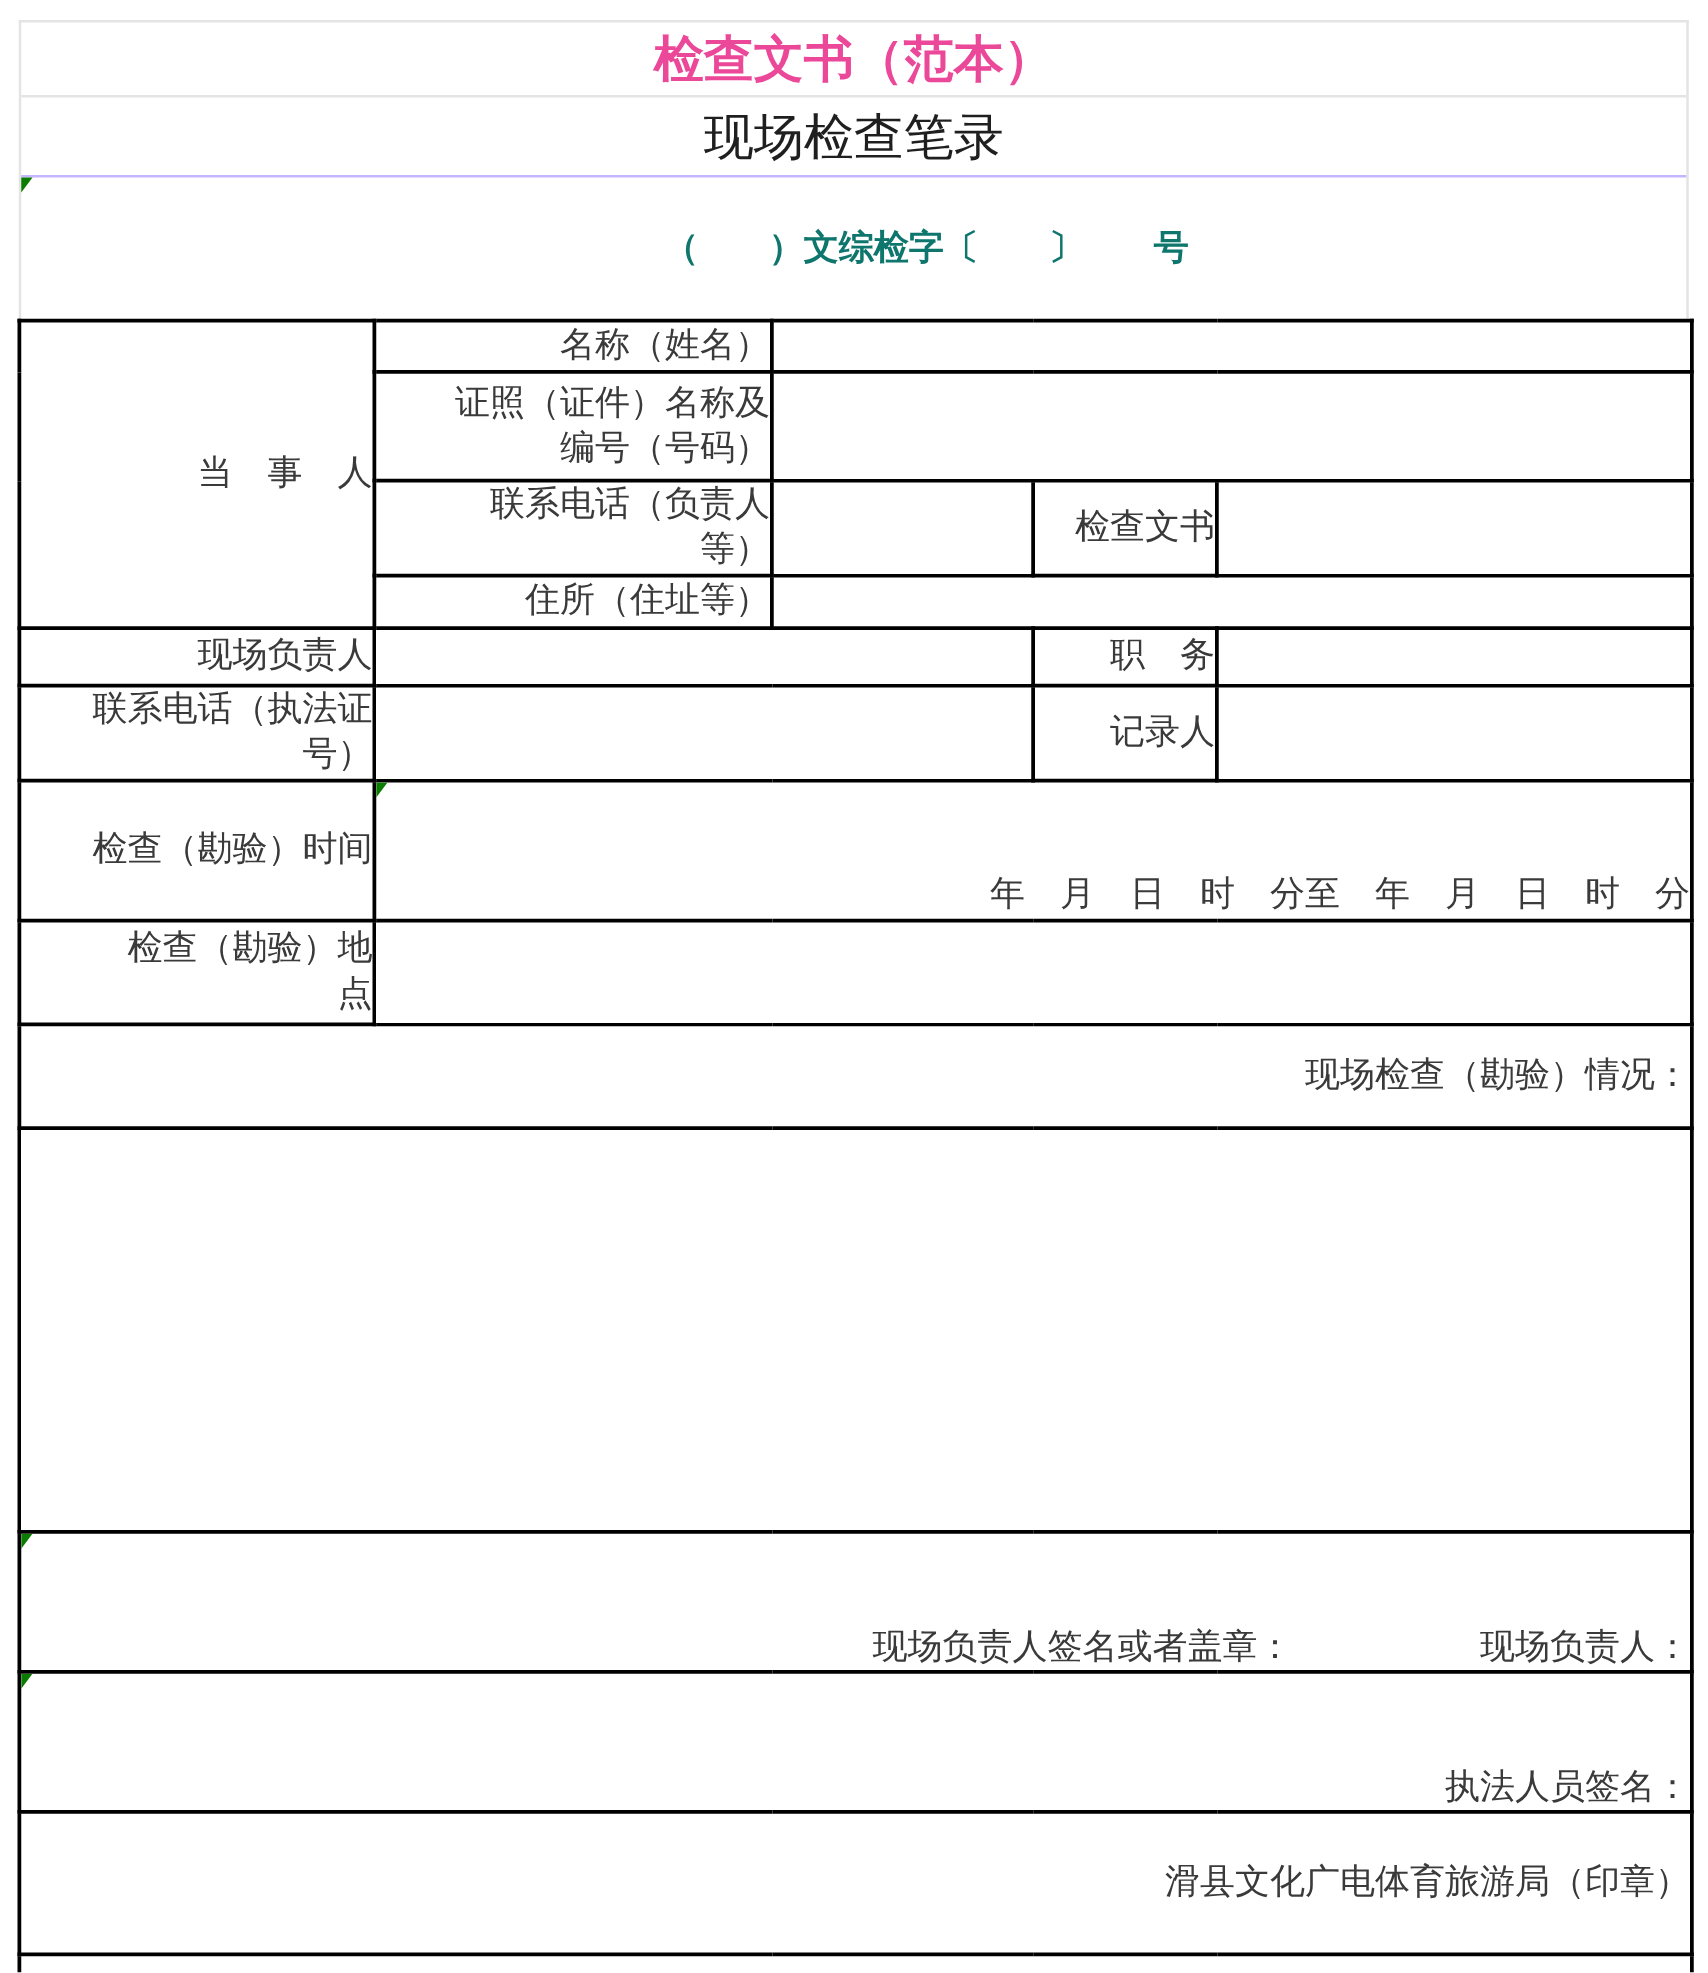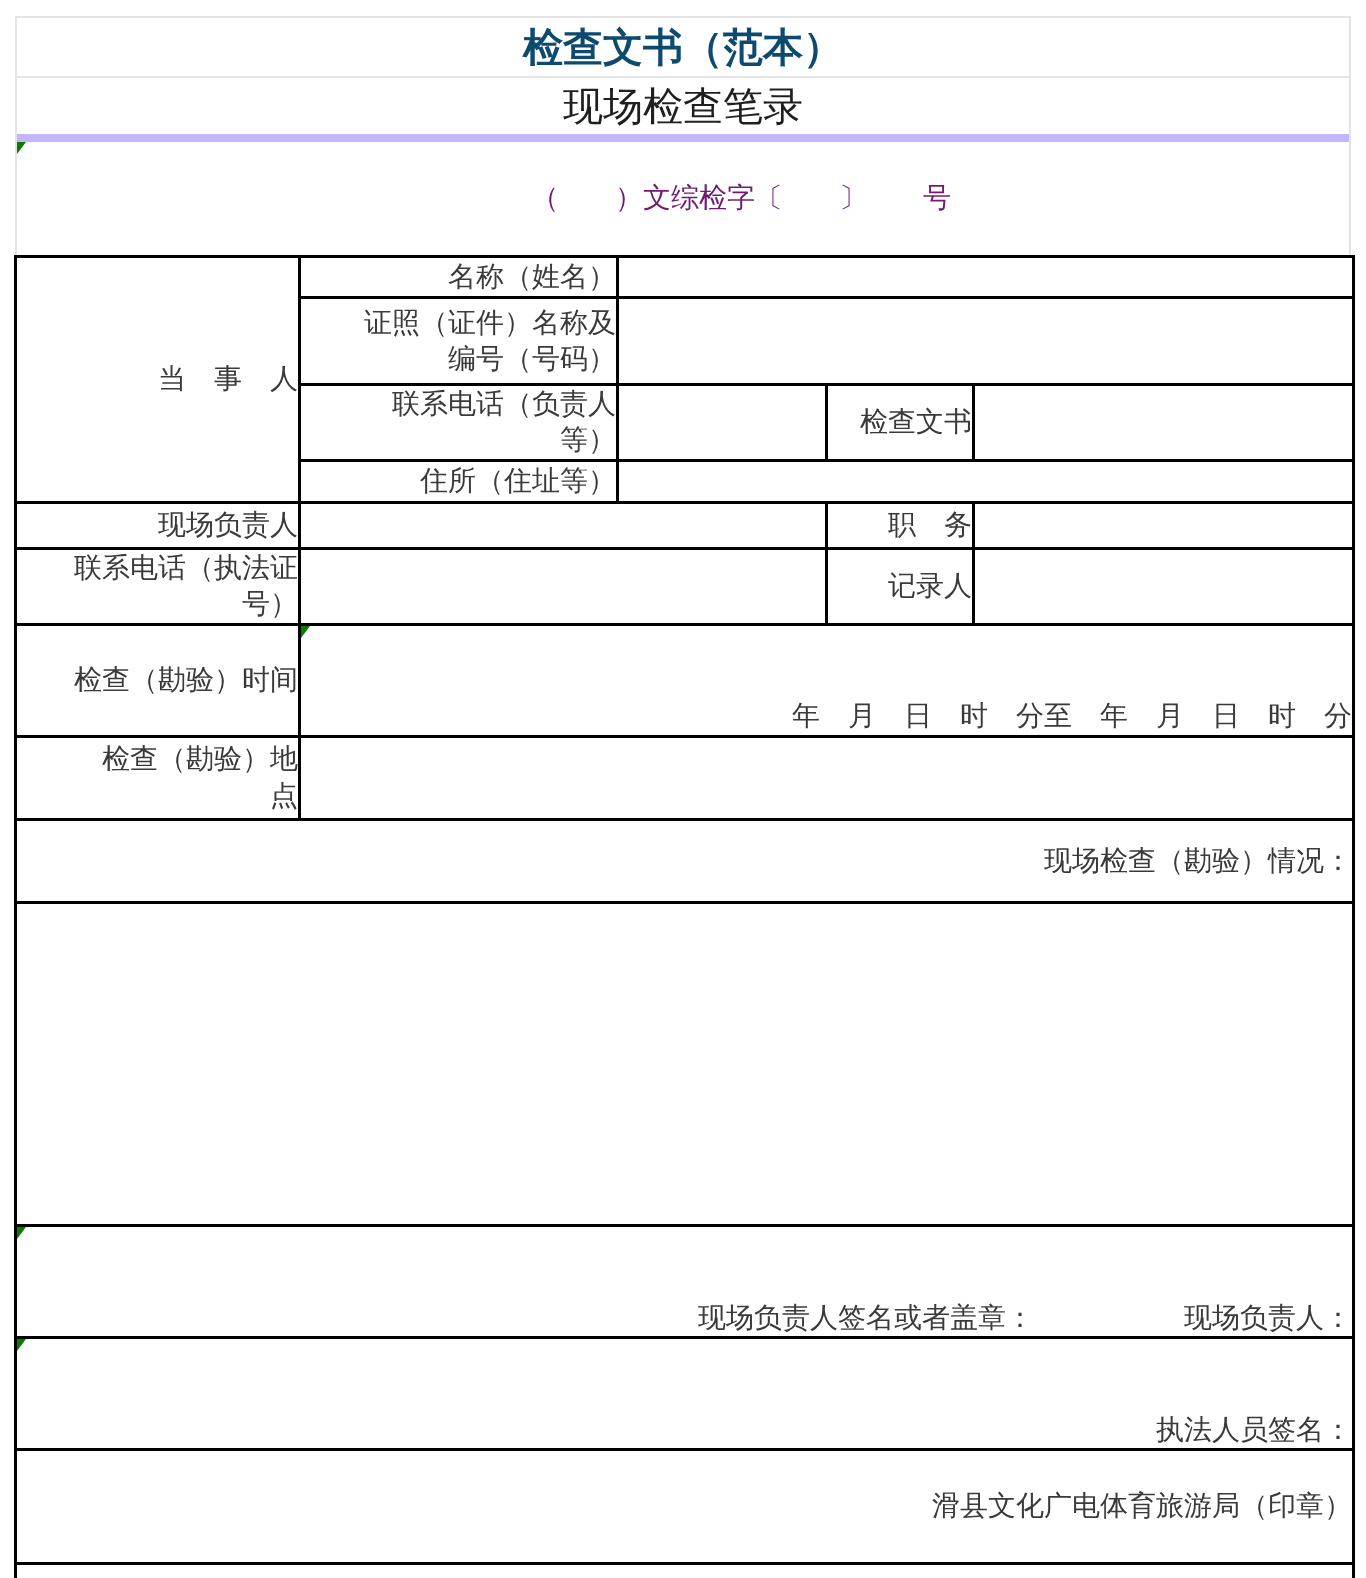--- a/index.html
+++ b/index.html
@@ -14,23 +14,23 @@
   
   .header{
     position:absolute;left:15px;top:16px;width:1336px;height:239px;
     box-sizing:border-box;
     border:2px solid #e4e4e4;
     border-bottom:none;
   }
   .header .h-row{box-sizing:border-box;display:flex;align-items:center;justify-content:center;}
   .h1{height:60px;border-bottom:2px solid #e4e4e4;
       font-family:"Liberation Sans","DejaVu Sans",sans-serif;
-      font-weight:bold;font-size:40px;color:#0c4a6e;}
-  .h2{height:64px;border-bottom:8px solid #c4b5fd;font-size:40px;color:#1f1f1f;}
-  .h3{height:111px;position:relative;font-size:28px;color:#701a75;padding-left:116px;}
+      font-weight:bold;font-size:40px;color:#ec4899;}
+  .h2{height:64px;border-bottom:2px solid #c4b5fd;font-size:40px;color:#1f1f1f;}
+  .h3{height:111px;position:relative;font-size:28px;color:#0f766e;padding-left:116px;font-weight:bold;}
   
   .tri{
     position:absolute;top:0;left:0;width:0;height:0;
     border-top:12px solid #0a7d00;
     border-right:9px solid transparent;
   }
   
   table.form{
     position:absolute;left:14px;top:255px;
     width:1338px;

